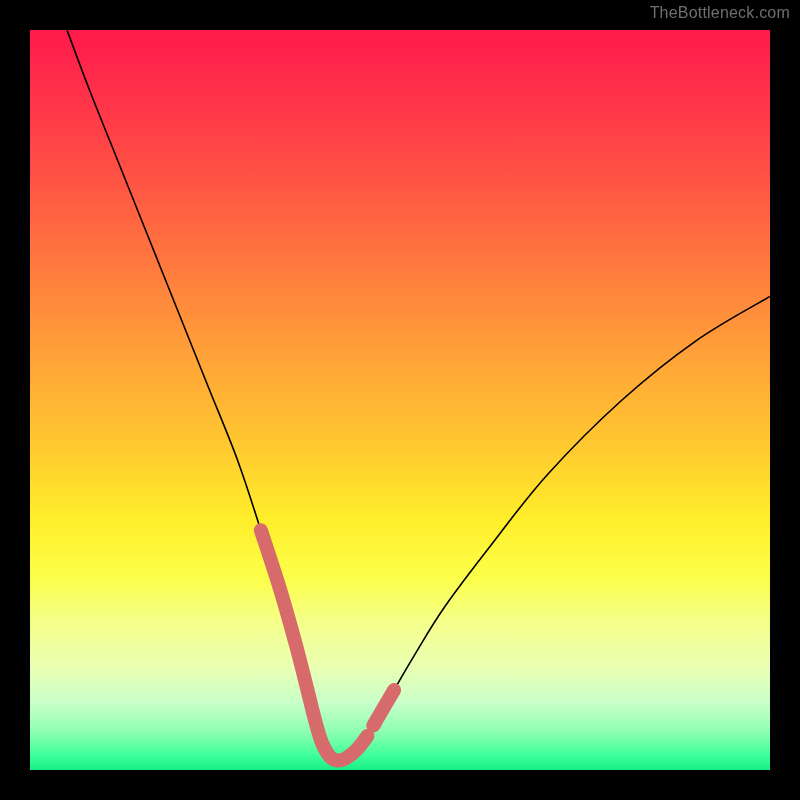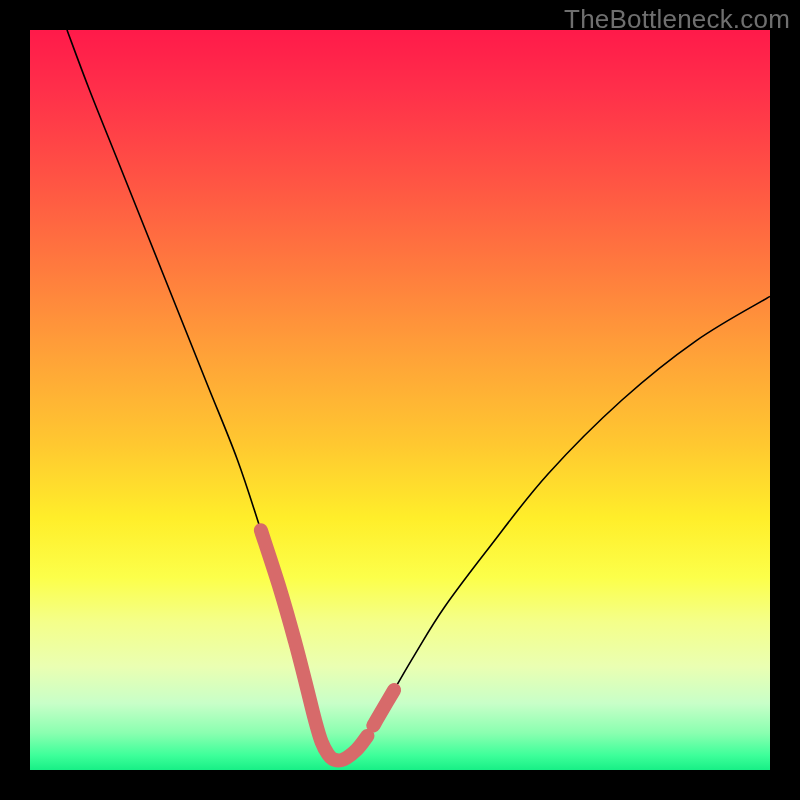--- a/index.html
+++ b/index.html
@@ -15,21 +15,21 @@
     position: relative;
     width: 800px;
     height: 800px;
     background: #000;
   }
   .watermark {
     position: absolute;
     top: 4px;
     right: 10px;
     color: #6f6f6f;
-    font-size: 26px;
+    font-size: 16px;
     font-weight: 500;
     letter-spacing: 0.2px;
     z-index: 50;
     user-select: none;
   }
   .plot-area {
     position: absolute;
     left: 30px;
     top: 30px;
     width: 740px;

